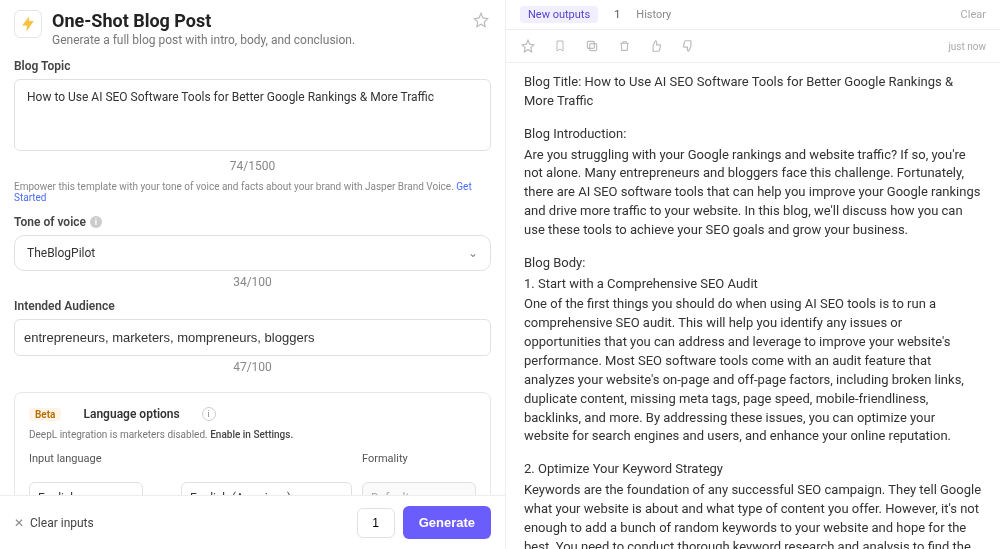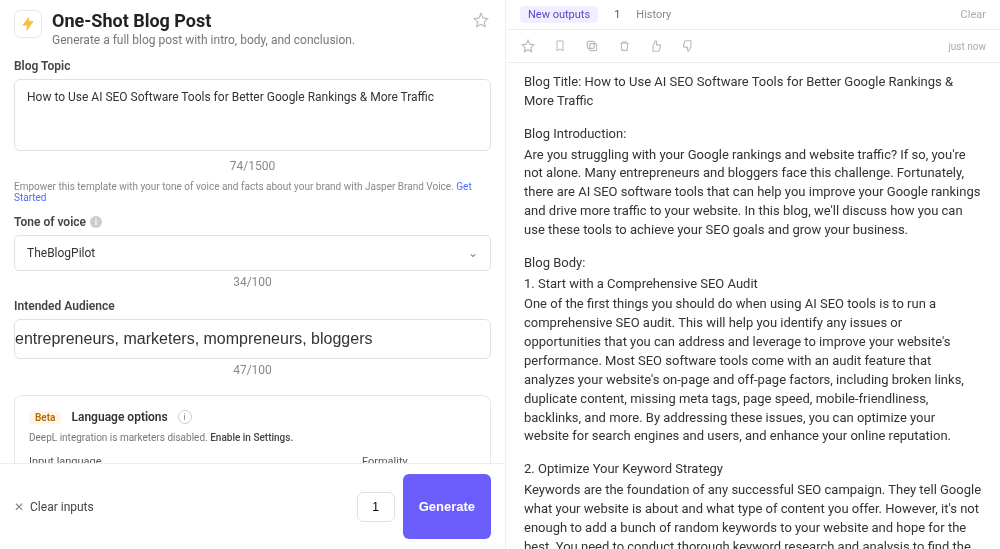--- a/index.html
+++ b/index.html
@@ -16,44 +16,44 @@
   .lhead p { font-size: 12px; color: #777; margin-top: 2px; }
   .star-btn { width: 20px; height: 20px; color: #bbb; display: flex; align-items: center; justify-content: center; cursor: pointer; }
 
   .form { padding: 6px 14px 0 14px; flex: 1; overflow-y: auto; }
   .label-row { font-size: 12px; color: #444; font-weight: 600; margin-bottom: 6px; display: flex; align-items: center; gap: 4px; }
   .label-row .info { width: 12px; height: 12px; background: #ccc; border-radius: 50%; color: #fff; font-size: 9px; display: inline-flex; align-items: center; justify-content: center; }
   .textarea { width: 100%; border: 1px solid #e0e0e0; border-radius: 6px; padding: 10px 12px; font-size: 12px; color: #333; min-height: 72px; resize: none; background: #fff; font-family: inherit; }
   .counter { text-align: center; font-size: 12px; color: #888; margin-top: 4px; }
   .hint { font-size: 10px; color: #888; margin-top: 8px; margin-bottom: 12px; }
   .hint a { color: #4a6cf7; text-decoration: none; }
-  .select { width: 100%; border: 1px solid #e0e0e0; border-radius: 5px; padding: 10px 12px; font-size: 12px; color: #333; background: #fff; display: flex; justify-content: space-between; align-items: flex-start; cursor: pointer; }
+  .select { width: 100%; border: 1px solid #e0e0e0; border-radius: 10px; padding: 10px 12px; font-size: 12px; color: #333; background: #fff; display: flex; justify-content: space-between; align-items: flex-start; cursor: pointer; }
   .chev { color: #888; font-size: 12px; }
-  .input { width: 100%; border: 1px solid #e0e0e0; border-radius: 6px; padding: 10px 0; font-size: 16px; color: #333; background: #fff; }
+  .input { width: 100%; border: 1px solid #e0e0e0; border-radius: 6px; padding: 10px 9px; font-size: 13px; color: #333; background: #fff; }
 
   .lang-card { border: 1px solid #e6e6e6; border-radius: 8px; padding: 14px; margin-top: 18px; }
-  .lang-top { display: flex; align-items: center; gap: 10px; }
+  .lang-top { display: flex; align-items: center; gap: 22px; }
   .beta { background: #fff4e6; color: #b36b00; font-size: 10px; padding: 1px 6px; border-radius: 4px; font-weight: 600; }
   .lang-title { font-size: 12px; font-weight: 600; }
   .lang-help { width: 14px; height: 14px; border: 1px solid #ccc; border-radius: 50%; color: #888; font-size: 9px; display: inline-flex; align-items: center; justify-content: center; }
   .lang-note { font-size: 10px; color: #777; margin-top: 8px; }
   .lang-note .enable { color: #444; font-weight: 500; }
   .lang-row { display: flex; gap: 10px; margin-top: 12px; align-items: flex-end; }
   .lang-col { display: flex; flex-direction: column; gap: 17px; }
   .lang-col .lbl { font-size: 11px; color: #555; }
   .lang-sel { border: 1px solid #e0e0e0; border-radius: 6px; padding: 8px 8px; font-size: 12px; display: flex; justify-content: space-between; align-items: center; background: #fff; cursor: pointer; min-width: 110px; }
   .lang-sel.disabled { color: #aaa; background: #fafafa; }
   .arrow-btn { width: 18px; color: #888; text-align: center; padding-bottom: 8px; }
 
   .lfoot { border-top: 1px solid #eee; padding: 10px 14px; display: flex; align-items: center; justify-content: space-between; background: #fff; }
   .clear-link { font-size: 12px; color: #444; display: flex; align-items: center; gap: 6px; cursor: pointer; }
   .clear-link .x { color: #888; }
   .rgroup { display: flex; gap: 8px; align-items: center; }
   .numbox { width: 38px; border: 1px solid #e0e0e0; border-radius: 6px; padding: 7px 8px; font-size: 12px; text-align: center; }
-  .gen-btn { background: #6b5dfc; color: #fff; border: none; border-radius: 6px; padding: 25px 16px; font-size: 13px; font-weight: 600; cursor: pointer; }
+  .gen-btn { background: #6b5dfc; color: #fff; border: none; border-radius: 6px; padding: 9px 16px; font-size: 13px; font-weight: 600; cursor: pointer; }
 
   
   .rtabs { display: flex; align-items: center; padding: 6px 14px; border-bottom: 1px solid #eee; gap: 16px; }
   .pill { background: #f1eefe; color: #5645d1; font-size: 11px; padding: 2px 8px; border-radius: 4px; font-weight: 400; }
   .count { font-size: 11px; color: #555; }
   .histab { font-size: 11px; color: #888; cursor: pointer; }
   .spacer { flex: 1; }
   .clear-r { font-size: 11px; color: #aaa; cursor: pointer; }
 
   .rtools { display: flex; align-items: center; padding: 8px 14px; gap: 16px; border-bottom: 1px solid #eee; }

